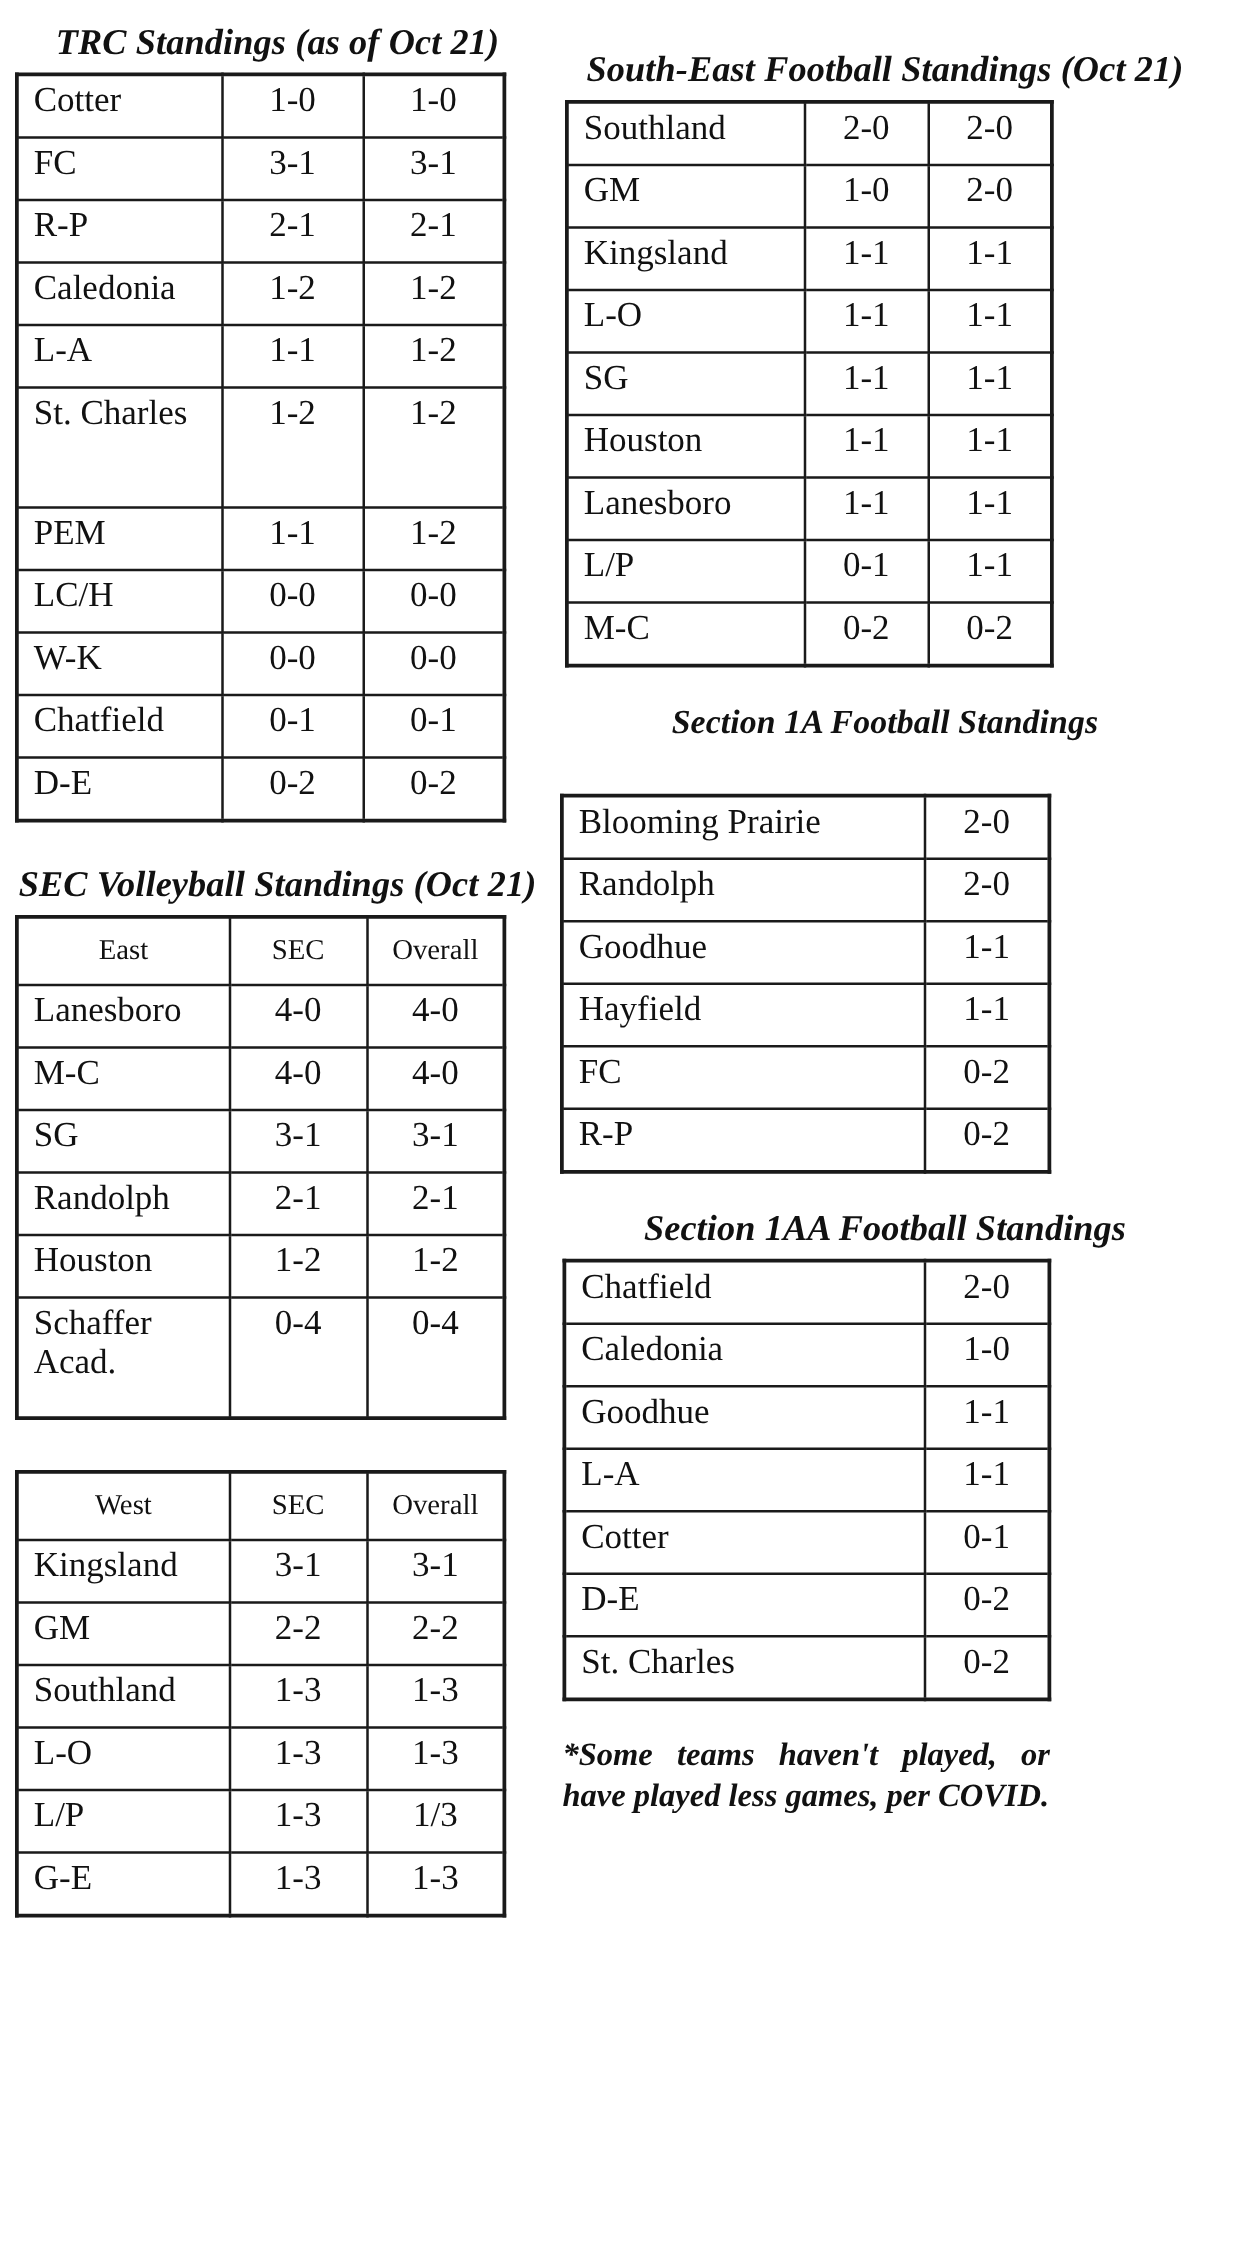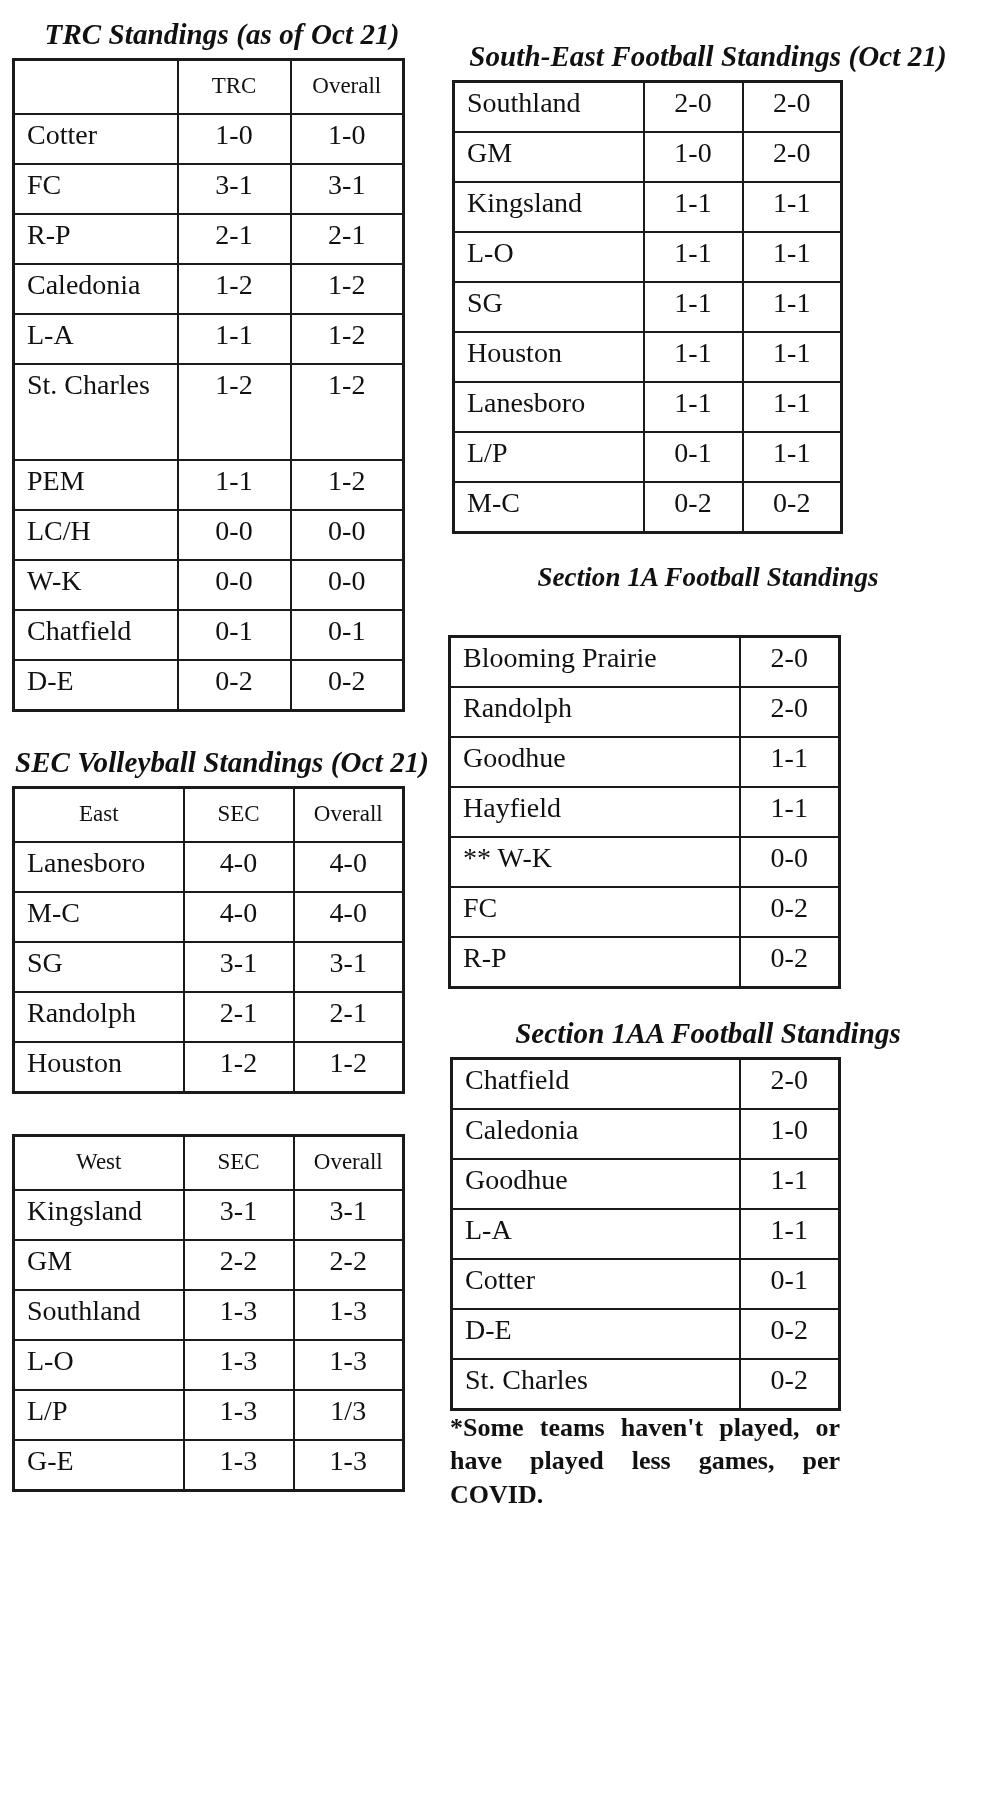--- a/index.html
+++ b/index.html
@@ -98,20 +98,22 @@
   #s1aa-table { width: 388px; margin-left: 2px; }
   #s1aa-table col.c1 { width: 288px; }
   #s1aa-table col.c2 { width: 100px; }
 
   .spacer-28 { height: 28px; }
   .spacer-22 { height: 22px; }
   .spacer-34 { height: 34px; }
   .spacer-40 { height: 40px; }
 
   .footnote {
+    margin-top: 26px;
+    font-style: italic;
     font-weight: bold;
     font-size: 26px;
     line-height: 1.28;
     text-align: justify;
     text-align-last: left;
     color: #111111;
     width: 390px;
     margin-left: 2px;
   }
   .right-stack { display: flex; flex-direction: column; align-items: flex-start; }
@@ -127,25 +129,20 @@
     <div class="sec-title">TRC Standings (as of Oct 21)</div>
 
     <table class="stand" id="trc-table">
       <colgroup>
           <col class="c1">
           <col class="c2">
           <col class="c3">
         </colgroup>
       <tbody>
         <tr>
-          <td class="hdr"></td>
-          <td class="hdr">TRC</td>
-          <td class="hdr">Overall</td>
-        </tr>
-        <tr>
           <td class="team">Cotter</td>
           <td class="rec">1-0</td>
           <td class="rec">1-0</td>
         </tr>
         <tr>
           <td class="team">FC</td>
           <td class="rec">3-1</td>
           <td class="rec">3-1</td>
         </tr>
         <tr>
@@ -230,20 +227,25 @@
         <tr>
           <td class="team">Randolph</td>
           <td class="rec">2-1</td>
           <td class="rec">2-1</td>
         </tr>
         <tr>
           <td class="team">Houston</td>
           <td class="rec">1-2</td>
           <td class="rec">1-2</td>
         </tr>
+        <tr>
+          <td class="team" style="height:84px">Schaffer Acad.</td>
+          <td class="rec">0-4</td>
+          <td class="rec">0-4</td>
+        </tr>
       </tbody>
     </table>
 
     <div class="spacer-40"></div>
 
     <table class="stand" id="sec-west-table">
       <colgroup>
           <col class="c1">
           <col class="c2">
           <col class="c3">
@@ -370,24 +372,20 @@
         </tr>
         <tr>
           <td class="team">Goodhue</td>
           <td class="rec">1-1</td>
         </tr>
         <tr>
           <td class="team">Hayfield</td>
           <td class="rec">1-1</td>
         </tr>
         <tr>
-          <td class="team">** W-K</td>
-          <td class="rec">0-0</td>
-        </tr>
-        <tr>
           <td class="team">FC</td>
           <td class="rec">0-2</td>
         </tr>
         <tr>
           <td class="team">R-P</td>
           <td class="rec">0-2</td>
         </tr>
       </tbody>
     </table>
 

